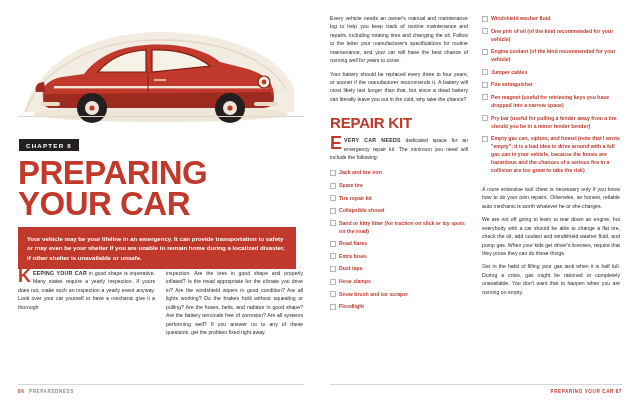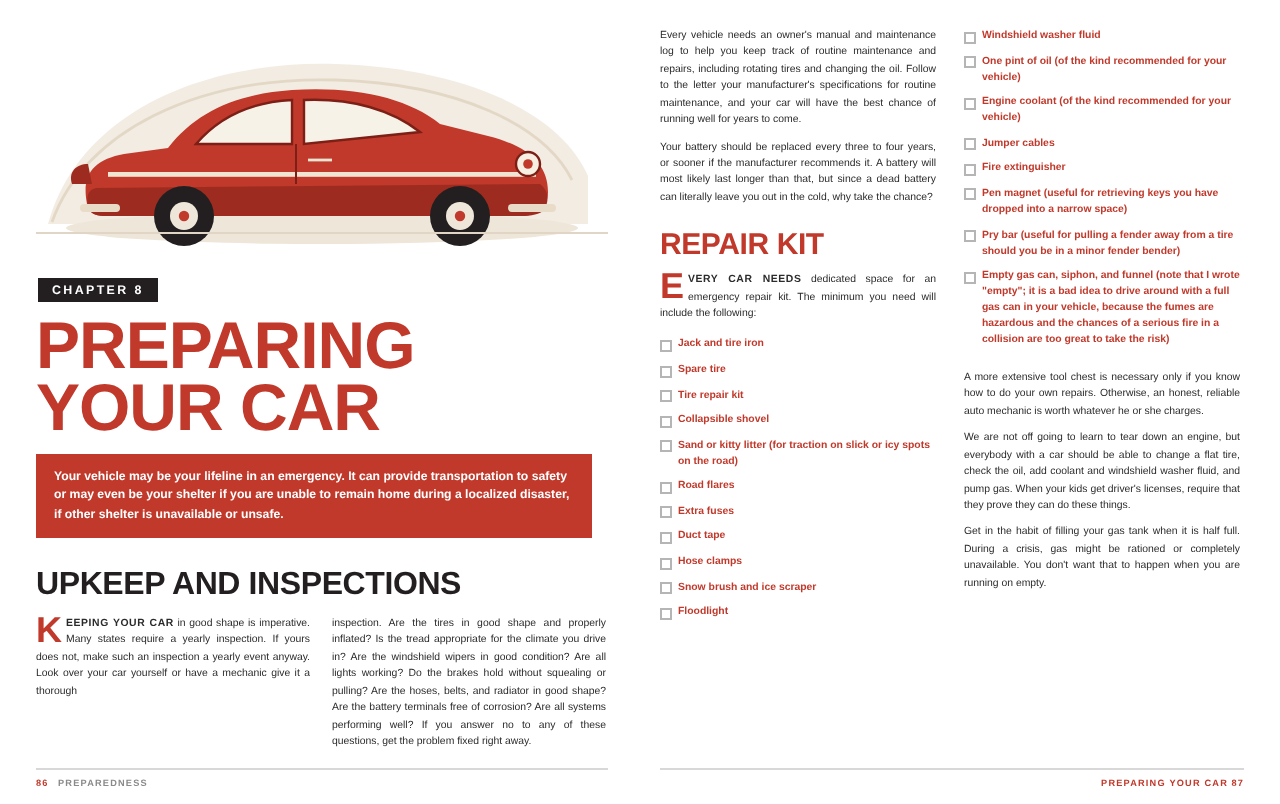--- a/index.html
+++ b/index.html
@@ -234,21 +234,20 @@
         <rect x="0" y="100" width="286" height="1" fill="#e1d6c6"></rect>
       </svg>
     </div>
 
     <div class="chapter-tag">CHAPTER 8</div>
 
     <h1 class="chapter-title">PREPARING YOUR CAR</h1>
 
     <div class="deck-box">Your vehicle may be your lifeline in an emergency. It can provide transportation to safety or may even be your shelter if you are unable to remain home during a localized disaster, if other shelter is unavailable or unsafe.</div>
 
-    <h2 class="section-head">UPKEEP AND INSPECTIONS</h2>
 
     <div class="cols2">
       <div class="col">
         <p>
           <span class="dropcap">K</span><span class="smallcaps-lead">EEPING YOUR CAR</span><span> in good shape is imperative. Many states require a yearly inspection. If yours does not, make such an inspection a yearly event anyway. Look over your car yourself or have a mechanic give it a thorough</span>
         </p>
       </div>
       <div class="col">
         <p>inspection. Are the tires in good shape and properly inflated? Is the tread appropriate for the climate you drive in? Are the windshield wipers in good condition? Are all lights working? Do the brakes hold without squealing or pulling? Are the hoses, belts, and radiator in good shape? Are the battery terminals free of corrosion? Are all systems performing well? If you answer no to any of these questions, get the problem fixed right away.</p>
       </div>

